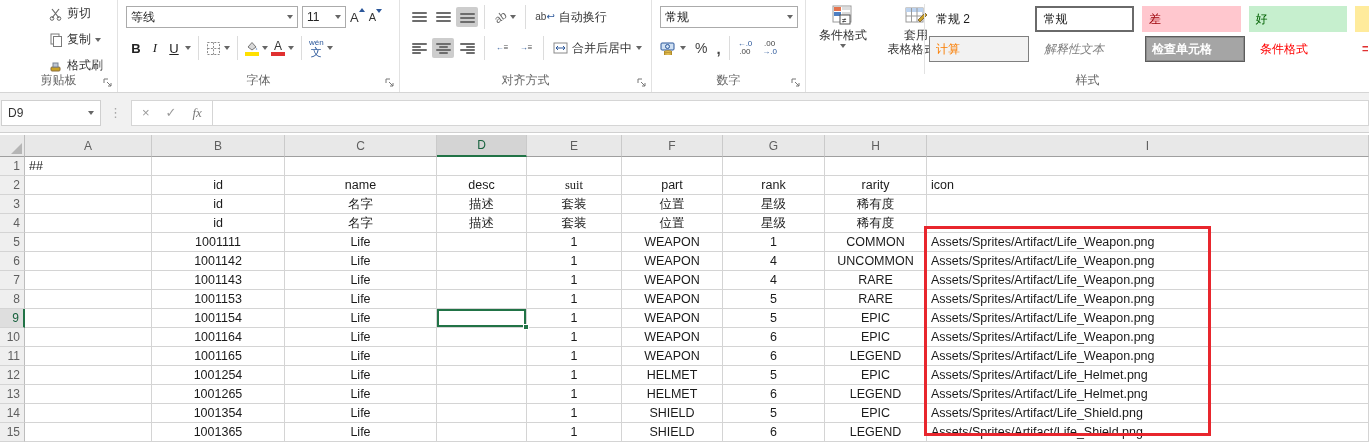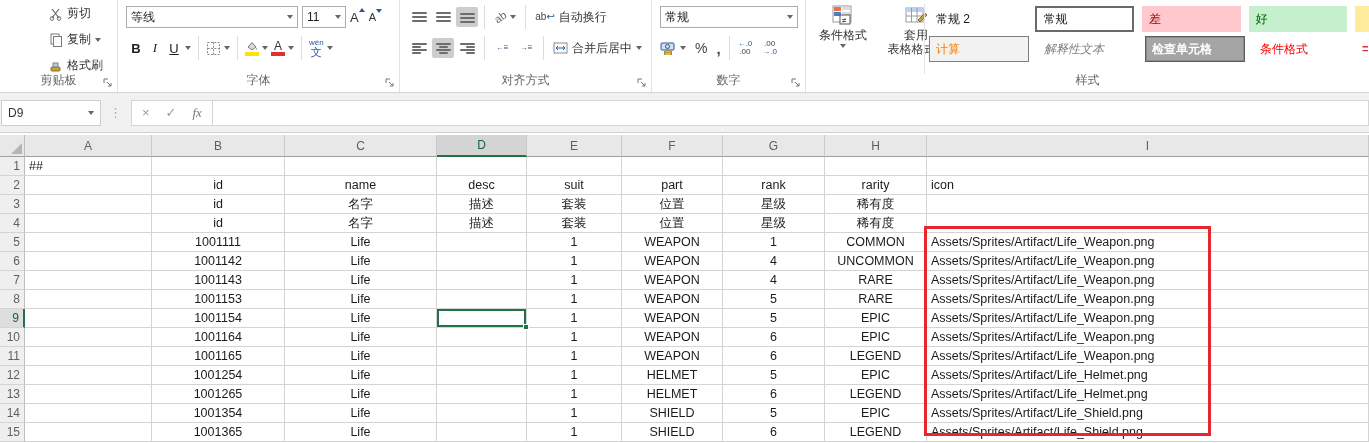--- a/index.html
+++ b/index.html
@@ -403,21 +403,21 @@
         <div class="cell" style="width: 102px;"></div>
         <div class="cell" style="width: 102px;"></div>
         <div class="cell left" style="width: 442px;"></div>
       </div>
       <div class="srow">
         <div class="rhead">2</div>
         <div class="cell left" style="width: 127px;"></div>
         <div class="cell" style="width: 133px;">id</div>
         <div class="cell" style="width: 152px;">name</div>
         <div class="cell" style="width: 90px; text-align: center;">desc</div>
-        <div class="cell" style="width: 95px;">suit</div>
+        <div class="cell" style="width: 95px; font-family: Liberation Serif, serif;">suit</div>
         <div class="cell" style="width: 101px;">part</div>
         <div class="cell" style="width: 102px;">rank</div>
         <div class="cell" style="width: 102px;">rarity</div>
         <div class="cell left" style="width: 442px;">icon</div>
       </div>
       <div class="srow">
         <div class="rhead">3</div>
         <div class="cell left" style="width: 127px;"></div>
         <div class="cell" style="width: 133px;">id</div>
         <div class="cell" style="width: 152px;">名字</div>

